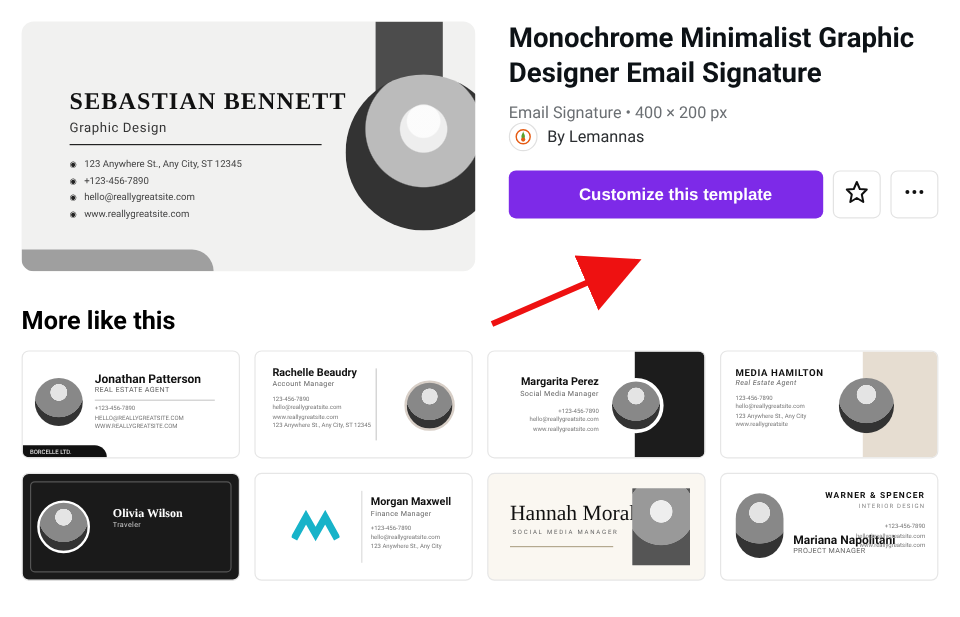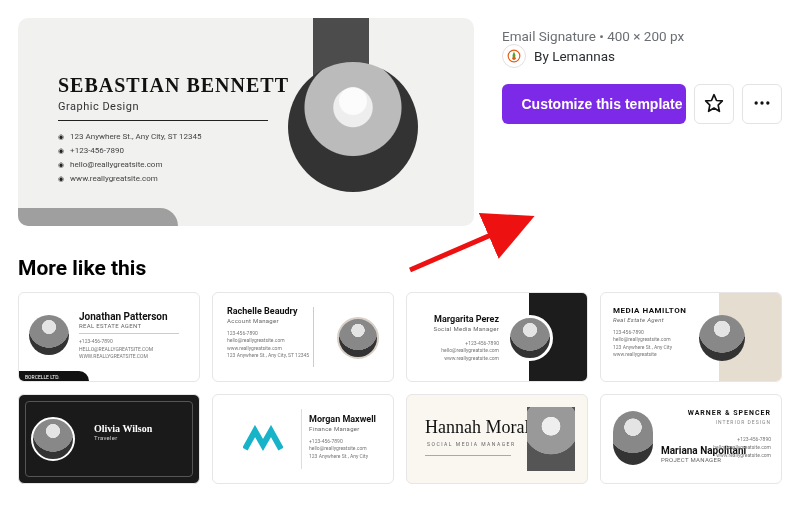--- a/index.html
+++ b/index.html
@@ -1,21 +1,21 @@
 <!DOCTYPE html>
 <html><head>
 <meta charset="utf-8">
 <style>
   * { box-sizing: border-box; margin: 0; padding: 0; }
   body { font-family: -apple-system, BlinkMacSystemFont, "Segoe UI", Roboto, Helvetica, Arial, sans-serif; background: #fff; color: #111; width: 800px; height: 514px; overflow: hidden; }
   .wrap { position: relative; width: 800px; height: 514px; }
 
   
   .hero { display: flex; gap: 28px; padding: 18px 18px 0 18px; }
-  .preview { position: relative; width: 456px; height: 208px; background: #f1f1f0; border-radius: 10px; flex: 0 0 auto; overflow: hidden; }
+  .preview { position: relative; width: 378px; height: 208px; background: #f1f1f0; border-radius: 10px; flex: 0 0 auto; overflow: hidden; }
   .preview .bar { position: absolute; left: 295px; top: 0; width: 56px; height: 100px; background: #4c4c4c; }
   .preview .photo { position: absolute; left: 270px; top: 44px; width: 130px; height: 130px; border-radius: 50%; background: radial-gradient(circle at 50% 35%, #eee 0 18%, #bbb 19% 45%, #333 46% 100%); background-color:#888; overflow:hidden; }
   .preview .photo::after{content:"";position:absolute;inset:0;border-radius:50%;background:radial-gradient(circle at 50% 30%, rgba(255,255,255,.8) 0 12%, transparent 13% 100%);}
   .preview .name { position: absolute; left: 40px; top: 56px; font-size: 20px; font-weight: 700; letter-spacing: 1px; font-family: Georgia, "Times New Roman", serif; }
   .preview .role { position: absolute; left: 40px; top: 82px; font-size: 11px; color: #333; letter-spacing: .5px; }
   .preview hr { position: absolute; left: 40px; top: 102px; width: 210px; border: none; border-top: 1px solid #222; }
   .preview .lines { position: absolute; left: 40px; top: 112px; font-size: 8px; line-height: 14px; color: #444; }
   .preview .lines div::before { content: "◉"; font-size: 7px; margin-right: 6px; color:#222; }
   .preview .footstrip{position:absolute;left:0;bottom:0;height:18px;width:160px;background:#9f9f9f;border-top-right-radius:18px;}
 
@@ -99,20 +99,21 @@
     <div class="lines">
       <div>123 Anywhere St., Any City, ST 12345</div>
       <div>+123-456-7890</div>
       <div>hello@reallygreatsite.com</div>
       <div>www.reallygreatsite.com</div>
     </div>
     <div class="footstrip"></div>
   </div>
 
   <div class="meta">
+    <h1>Monochrome Minimalist Graphic Designer Email Signature</h1>
     <div class="sub">Email Signature • 400 × 200 px</div>
     <div class="byline">
       <span class="avatar">
         <svg viewBox="0 0 24 24">
               <circle cx="12" cy="12" r="10" fill="#fff" stroke="#e55b13" stroke-width="2"></circle>
               <path d="M12 4 C13 9 17 10 12 18 C7 10 11 9 12 4Z" fill="#5aa02c"></path>
               <circle cx="12" cy="16" r="3" fill="#e55b13"></circle>
             </svg>
       </span>
       <span><span>By </span><span>Lemannas</span></span>

